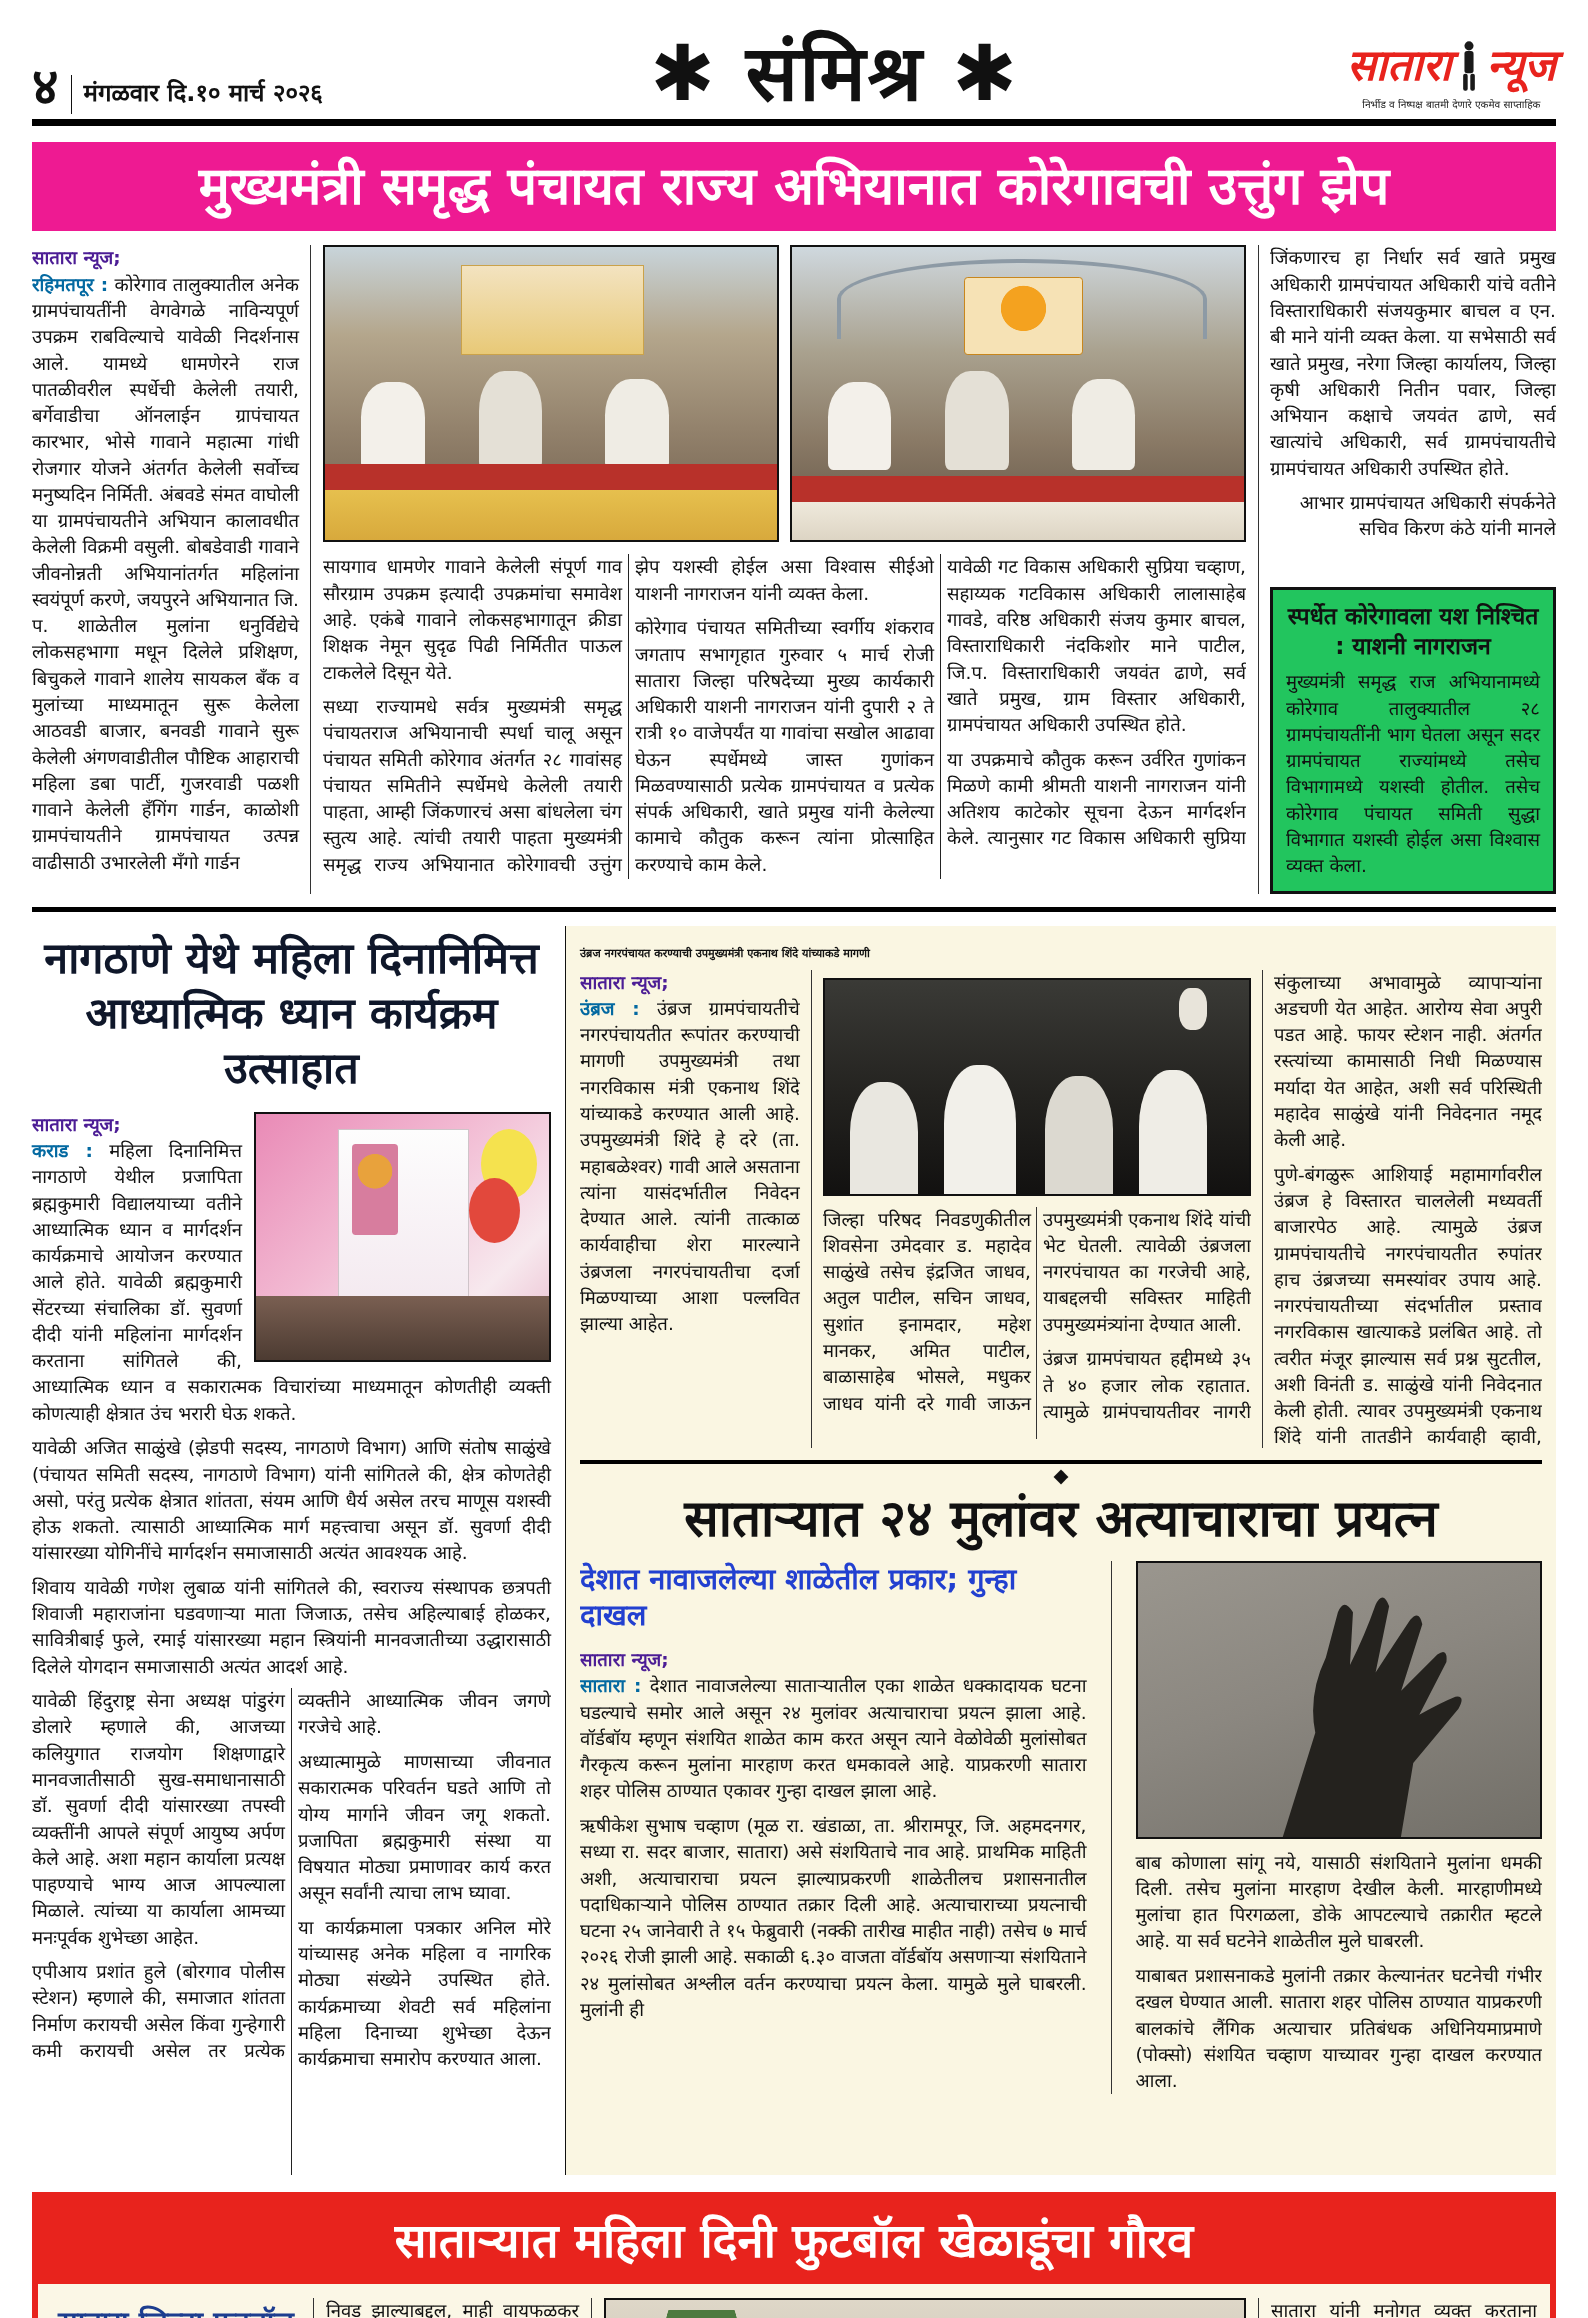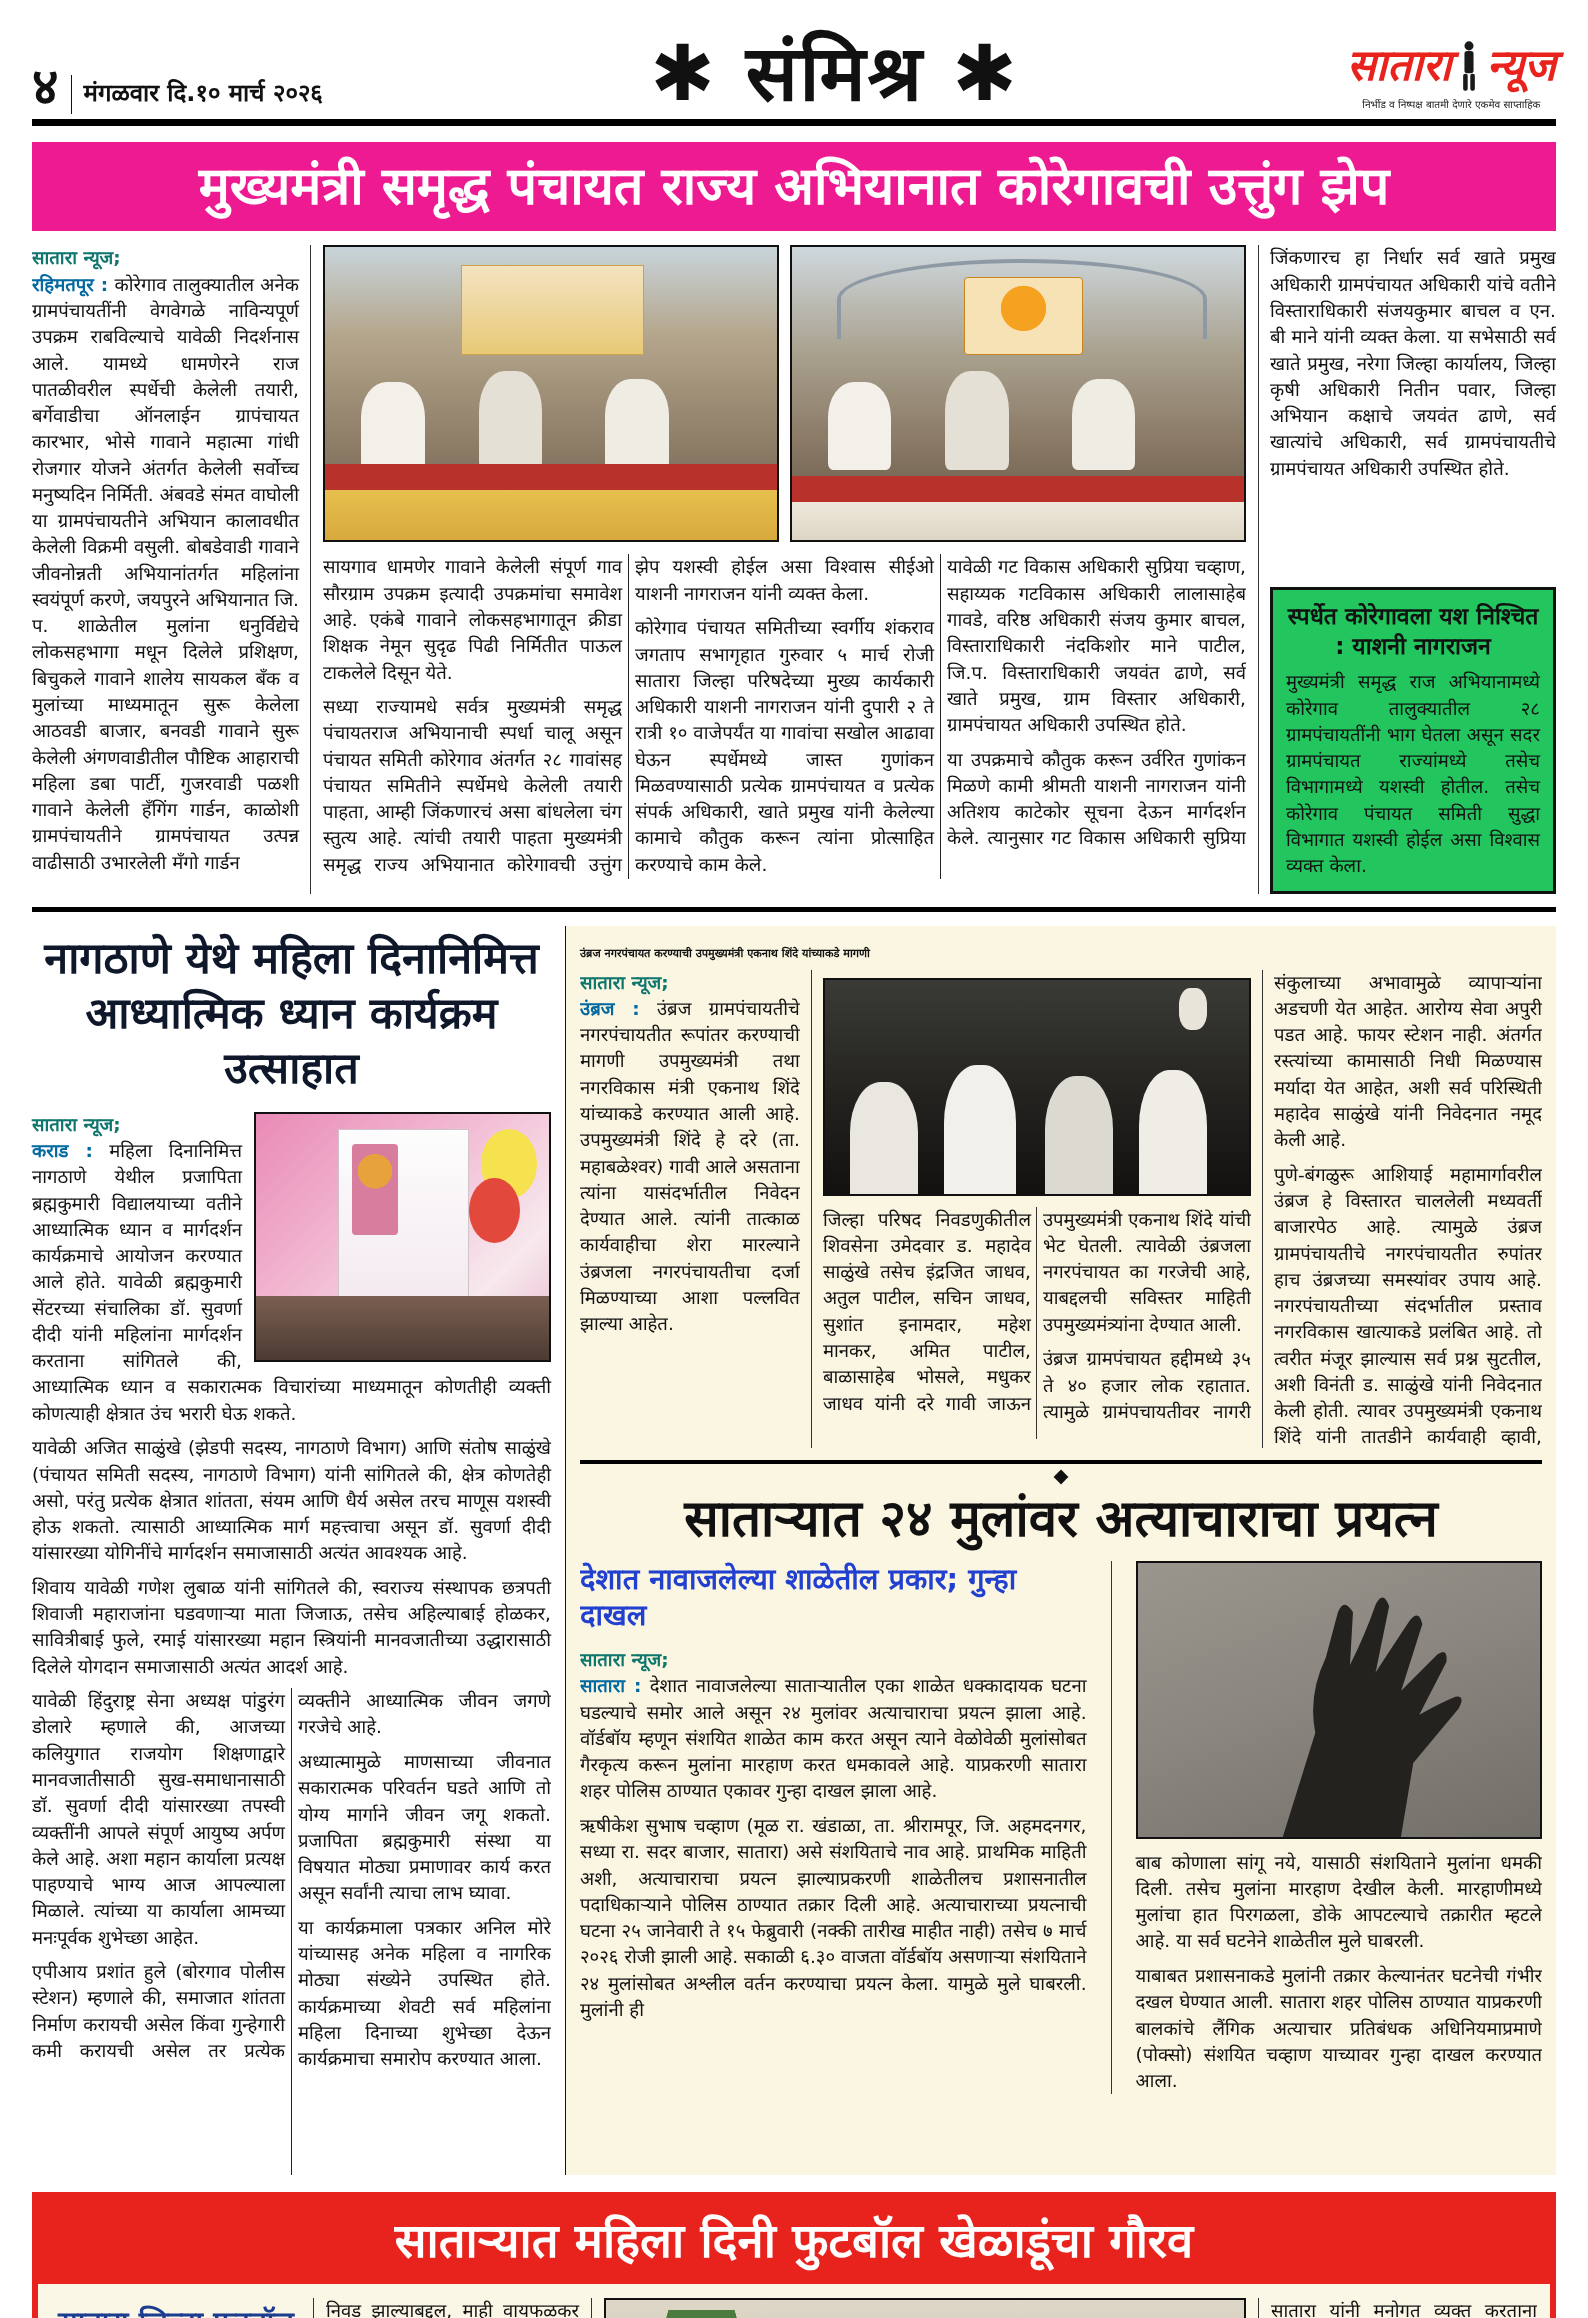--- a/index.html
+++ b/index.html
@@ -15,21 +15,21 @@
   .pageno{font-size:51px;font-weight:bold;line-height:1;padding-bottom:1.9px;}
   .hdr-date{border-left:1.9px solid #111;padding-left:12px;font-size:24px;font-weight:bold;padding-bottom:6.5px;}
   .masthead{font-size:77px;font-weight:bold;letter-spacing:1.9px;line-height:1;padding-bottom:2.8px;}
   .logo{display:flex;flex-direction:column;align-items:center;padding-bottom:3.7px;}
   .logo-row{display:flex;align-items:center;gap:4.6px;}
   .logo-word{color:#e8231d;font-size:43px;font-weight:bold;font-style:italic;line-height:1;}
   .logo-fig{width:26px;height:56px;}
   .logo-tag{font-size:10.2px;margin-top:2.8px;color:#222;}
   .hdr-rule{height:7.4px;background:#000;margin-top:4.6px;}
   
-  .src{color:#0f766e;font-weight:bold;}
+  .src{color:#4c1d95;font-weight:bold;}
   .dl{color:#0369a1;font-weight:bold;}
   p.body, .body p{font-size:18.5px;line-height:1.42;text-align:justify;margin:0 0 8.3px 0;}
   .photo{position:relative;overflow:hidden;border:2.8px solid #111;box-sizing:border-box;}
   .rule{height:4.6px;background:#000;}
   
   .a1-banner{margin-top:16px;background:#ee1a92;color:#fff;text-align:center;
     font-size:52px;font-weight:bold;padding:16px 4.6px;line-height:1.1;}
   .a1-grid{display:grid;grid-template-columns:278px 1fr 297px;margin-top:14px;height:649px;overflow:hidden;}
   .a1-col1{padding-right:11px;overflow:hidden;}
   .a1-mid{border-left:1.4px solid #333;border-right:1.4px solid #333;padding:0 12px;overflow:hidden;}
@@ -161,20 +161,21 @@
         <p>सायगाव धामणेर गावाने केलेली संपूर्ण गाव सौरग्राम उपक्रम इत्यादी उपक्रमांचा समावेश आहे. एकंबे गावाने लोकसहभागातून क्रीडा शिक्षक नेमून सुदृढ पिढी निर्मितीत पाऊल टाकलेले दिसून येते.</p>
         <p>सध्या राज्यामधे सर्वत्र मुख्यमंत्री समृद्ध पंचायतराज अभियानाची स्पर्धा चालू असून पंचायत समिती कोरेगाव अंतर्गत २८ गावांसह पंचायत समितीने स्पर्धेमधे केलेली तयारी पाहता, आम्ही जिंकणारचं असा बांधलेला चंग स्तुत्य आहे. त्यांची तयारी पाहता मुख्यमंत्री समृद्ध राज्य अभियानात कोरेगावची उत्तुंग झेप यशस्वी होईल असा विश्वास सीईओ याशनी नागराजन यांनी व्यक्त केला.</p>
         <p>कोरेगाव पंचायत समितीच्या स्वर्गीय शंकराव जगताप सभागृहात गुरुवार ५ मार्च रोजी सातारा जिल्हा परिषदेच्या मुख्य कार्यकारी अधिकारी याशनी नागराजन यांनी दुपारी २ ते रात्री १० वाजेपर्यंत या गावांचा सखोल आढावा घेऊन स्पर्धेमध्ये जास्त गुणांकन मिळवण्यासाठी प्रत्येक ग्रामपंचायत व प्रत्येक संपर्क अधिकारी, खाते प्रमुख यांनी केलेल्या कामाचे कौतुक करून त्यांना प्रोत्साहित करण्याचे काम केले.</p>
         <p>यावेळी गट विकास अधिकारी सुप्रिया चव्हाण, सहाय्यक गटविकास अधिकारी लालासाहेब गावडे, वरिष्ठ अधिकारी संजय कुमार बाचल, विस्ताराधिकारी नंदकिशोर माने पाटील, जि.प. विस्ताराधिकारी जयवंत ढाणे, सर्व खाते प्रमुख, ग्राम विस्तार अधिकारी, ग्रामपंचायत अधिकारी उपस्थित होते.</p>
         <p>या उपक्रमाचे कौतुक करून उर्वरित गुणांकन मिळणे कामी श्रीमती याशनी नागराजन यांनी अतिशय काटेकोर सूचना देऊन मार्गदर्शन केले. त्यानुसार गट विकास अधिकारी सुप्रिया चव्हाण, सहाय्यक गटविकास अधिकारी लालासाहेब गावडे यांच्या साथीने आम्ही स्पर्धा</p>
       </div>
     </div>
 
     <div class="a1-col5 body">
       <p>जिंकणारच हा निर्धार सर्व खाते प्रमुख अधिकारी ग्रामपंचायत अधिकारी यांचे वतीने विस्ताराधिकारी संजयकुमार बाचल व एन. बी माने यांनी व्यक्त केला. या सभेसाठी सर्व खाते प्रमुख, नरेगा जिल्हा कार्यालय, जिल्हा कृषी अधिकारी नितीन पवार, जिल्हा अभियान कक्षाचे जयवंत ढाणे, सर्व खात्यांचे अधिकारी, सर्व ग्रामपंचायतीचे ग्रामपंचायत अधिकारी उपस्थित होते.</p>
+      <p style="text-align:right;">आभार ग्रामपंचायत अधिकारी संपर्कनेते सचिव किरण कंठे यांनी मानले</p>
       <div class="a1-box">
         <h3>स्पर्धेत कोरेगावला यश निश्चित : याशनी नागराजन</h3>
         <p class="body" style="margin:0;">मुख्यमंत्री समृद्ध राज अभियानामध्ये कोरेगाव तालुक्यातील २८ ग्रामपंचायतींनी भाग घेतला असून सदर ग्रामपंचायत राज्यांमध्ये तसेच विभागामध्ये यशस्वी होतील. तसेच कोरेगाव पंचायत समिती सुद्धा विभागात यशस्वी होईल असा विश्वास व्यक्त केला.</p>
       </div>
     </div>
   </div>
 
   <div class="rule" style="margin-top:13px;"></div>
 
   <div class="mid-grid">

